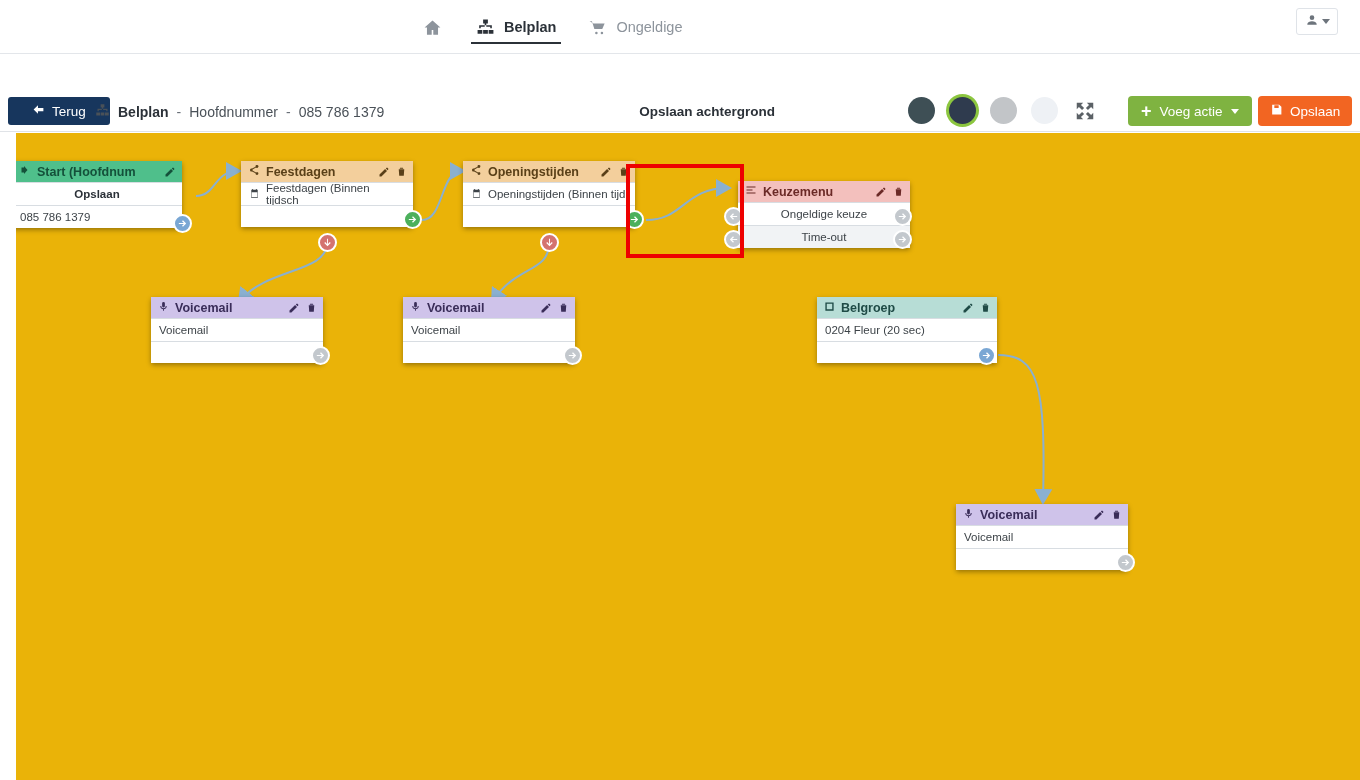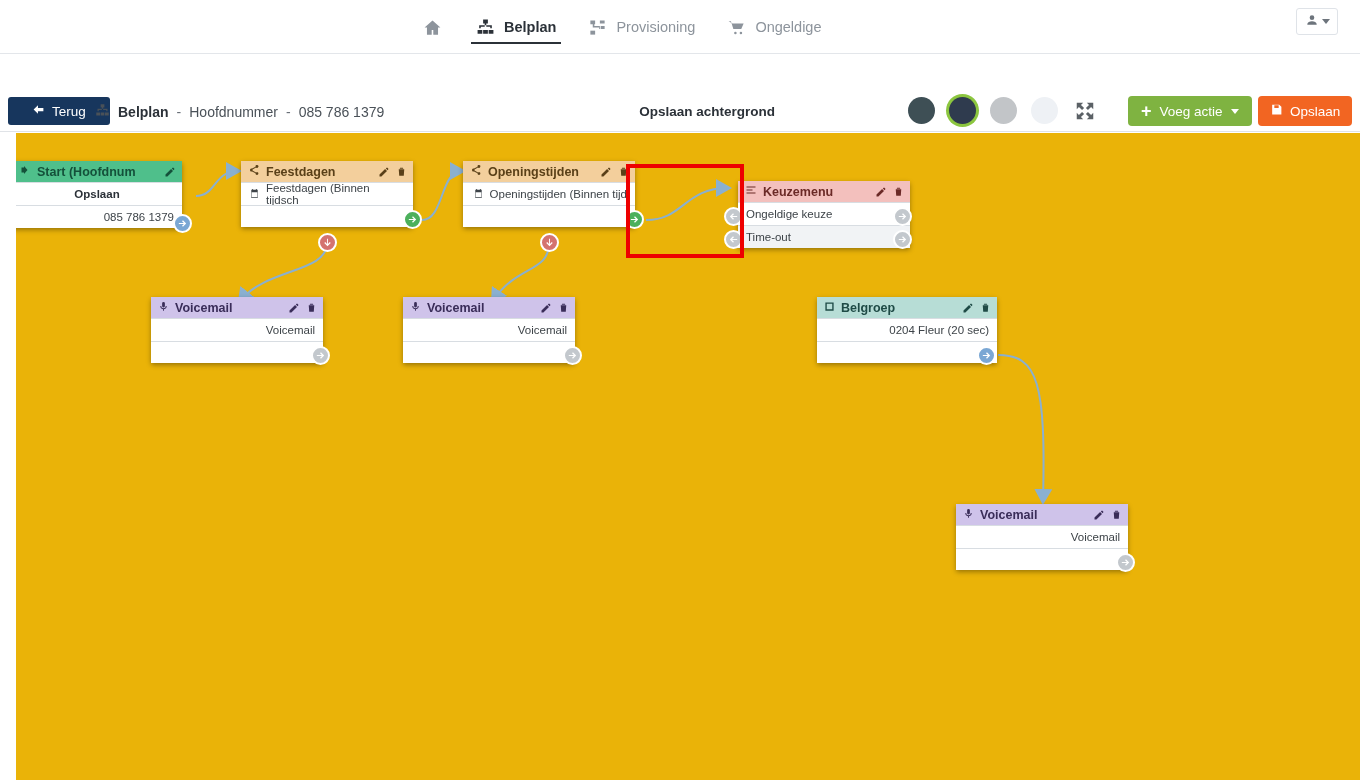--- a/index.html
+++ b/index.html
@@ -140,23 +140,23 @@
     white-space: nowrap; overflow: hidden;
   }
   .node-hd .ttl { flex: 1; overflow: hidden; }
   .hd-acts { display: flex; align-items: center; gap: 6px; }
   .hd-acts svg { display: block; cursor: pointer; }
   .node-row {
     height: 23px; border-top: 1px solid #d8dde2;
     display: flex; align-items: center;
     padding: 0 8px; gap: 6px;
     color: #3d4348; font-size: 11.5px;
-    background: #fff; position: relative; justify-content: flex-end;
-  }
-  .node-row.center { justify-content: flex-start; }
+    background: #fff; position: relative;
+  }
+  .node-row.center { justify-content: center; }
   .node-row.shaded { background: #f1f3f5; }
   .node-foot {
     height: 22px; border-top: 1px solid #d8dde2;
     background: #fff; position: relative;
   }
 
   
   .hd-green  { background: #4fbf8b; color: #14503a; }
   .hd-orange { background: #f3cf9c; color: #5a4018; }
   .hd-pink   { background: #f3c0bd; color: #6b2a27; }
@@ -201,29 +201,20 @@
     <div class="nav-item active">
       <span>
         <svg class="nav-icon" viewBox="0 0 24 24">
             <path d="M9 2h6v5H9zM2 15h6v5H2zm7 0h6v5H9zm7 0h6v5h-6zM11 7h2v4h-2zM4 13h2v-2h12v2h2v-4H4z"></path>
           </svg>
       </span>
       <span>Belplan</span>
     </div>
 
 
-    <div class="nav-item">
-      <span>
-        <svg class="nav-icon" viewBox="0 0 24 24">
-            <path d="M3 3h6v5H3zM15 3h6v4h-6zM15 10h6v4h-6zM6 8v4h8v2h2v-4H8V8z"></path>
-            <path d="M3 16h6v5H3z"></path>
-          </svg>
-      </span>
-      <span>Provisioning</span>
-    </div>
 
     <div class="nav-item">
       <span>
         <svg class="nav-icon" viewBox="0 0 24 24">
             <path d="M2 4h3l3 10h10l3-7H7M9 19a1.6 1.6 0 103.2 0A1.6 1.6 0 009 19zm7 0a1.6 1.6 0 103.2 0A1.6 1.6 0 0016 19z"></path>
           </svg>
       </span>
       <span>Ongeldige</span>
     </div>
 

